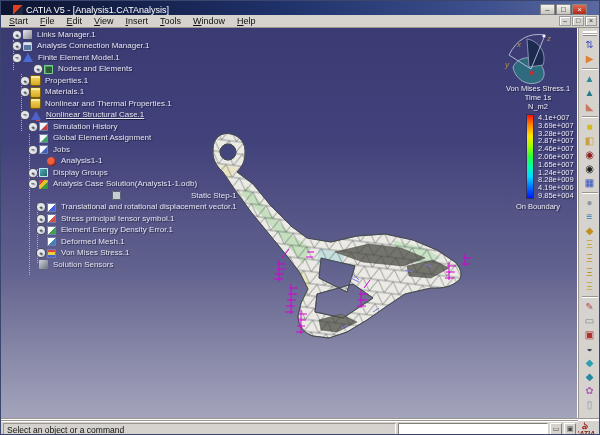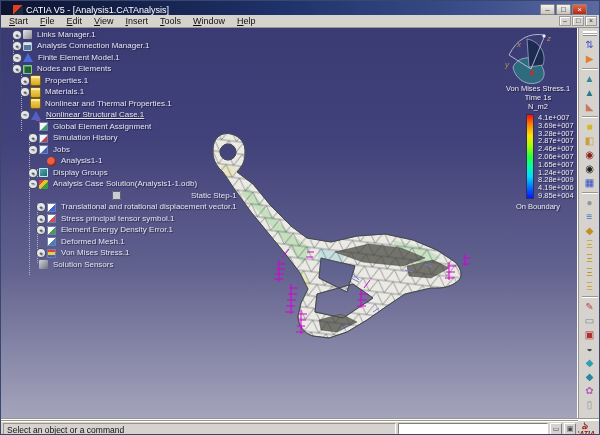--- a/index.html
+++ b/index.html
@@ -225,21 +225,21 @@
           <div class="trow" style="margin-left: 8px;">
             <span class="exp">+</span>
             <span class="ti acm"></span>
             <span class="lbl">Analysis Connection Manager.1</span>
           </div>
           <div class="trow" style="margin-left: 8px;">
             <span class="exp">−</span>
             <span class="ti fem"></span>
             <span class="lbl">Finite Element Model.1</span>
           </div>
-          <div class="trow" style="margin-left: 8px;">
+          <div class="trow" style="margin-left: 29px;">
             <span class="exp">+</span>
             <span class="ti ne"></span>
             <span class="lbl">Nodes and Elements</span>
           </div>
           <div class="trow" style="margin-left: 16px;">
             <span class="exp">+</span>
             <span class="ti folder"></span>
             <span class="lbl">Properties.1</span>
           </div>
           <div class="trow" style="margin-left: 16px;">
@@ -251,28 +251,28 @@
             <span class="exp none"></span>
             <span class="ti folder"></span>
             <span class="lbl">Nonlinear and Thermal Properties.1</span>
           </div>
           <div class="trow und" style="margin-left: 16px;">
             <span class="exp">−</span>
             <span class="ti case"></span>
             <span class="lbl">Nonlinear Structural Case.1</span>
           </div>
           <div class="trow" style="margin-left: 24px;">
+            <span class="exp">+</span>
+            <span class="ti sim"></span>
+            <span class="lbl">Simulation History</span>
+          </div>
+          <div class="trow" style="margin-left: 24px;">
             <span class="exp none"></span>
             <span class="ti gea"></span>
             <span class="lbl">Global Element Assignment</span>
-          </div>
-          <div class="trow" style="margin-left: 24px;">
-            <span class="exp">+</span>
-            <span class="ti sim"></span>
-            <span class="lbl">Simulation History</span>
           </div>
           <div class="trow" style="margin-left: 24px;">
             <span class="exp">−</span>
             <span class="ti jobs"></span>
             <span class="lbl">Jobs</span>
           </div>
           <div class="trow" style="margin-left: 32px;">
             <span class="exp none"></span>
             <span class="ti job"></span>
             <span class="lbl">Analysis1-1</span>

